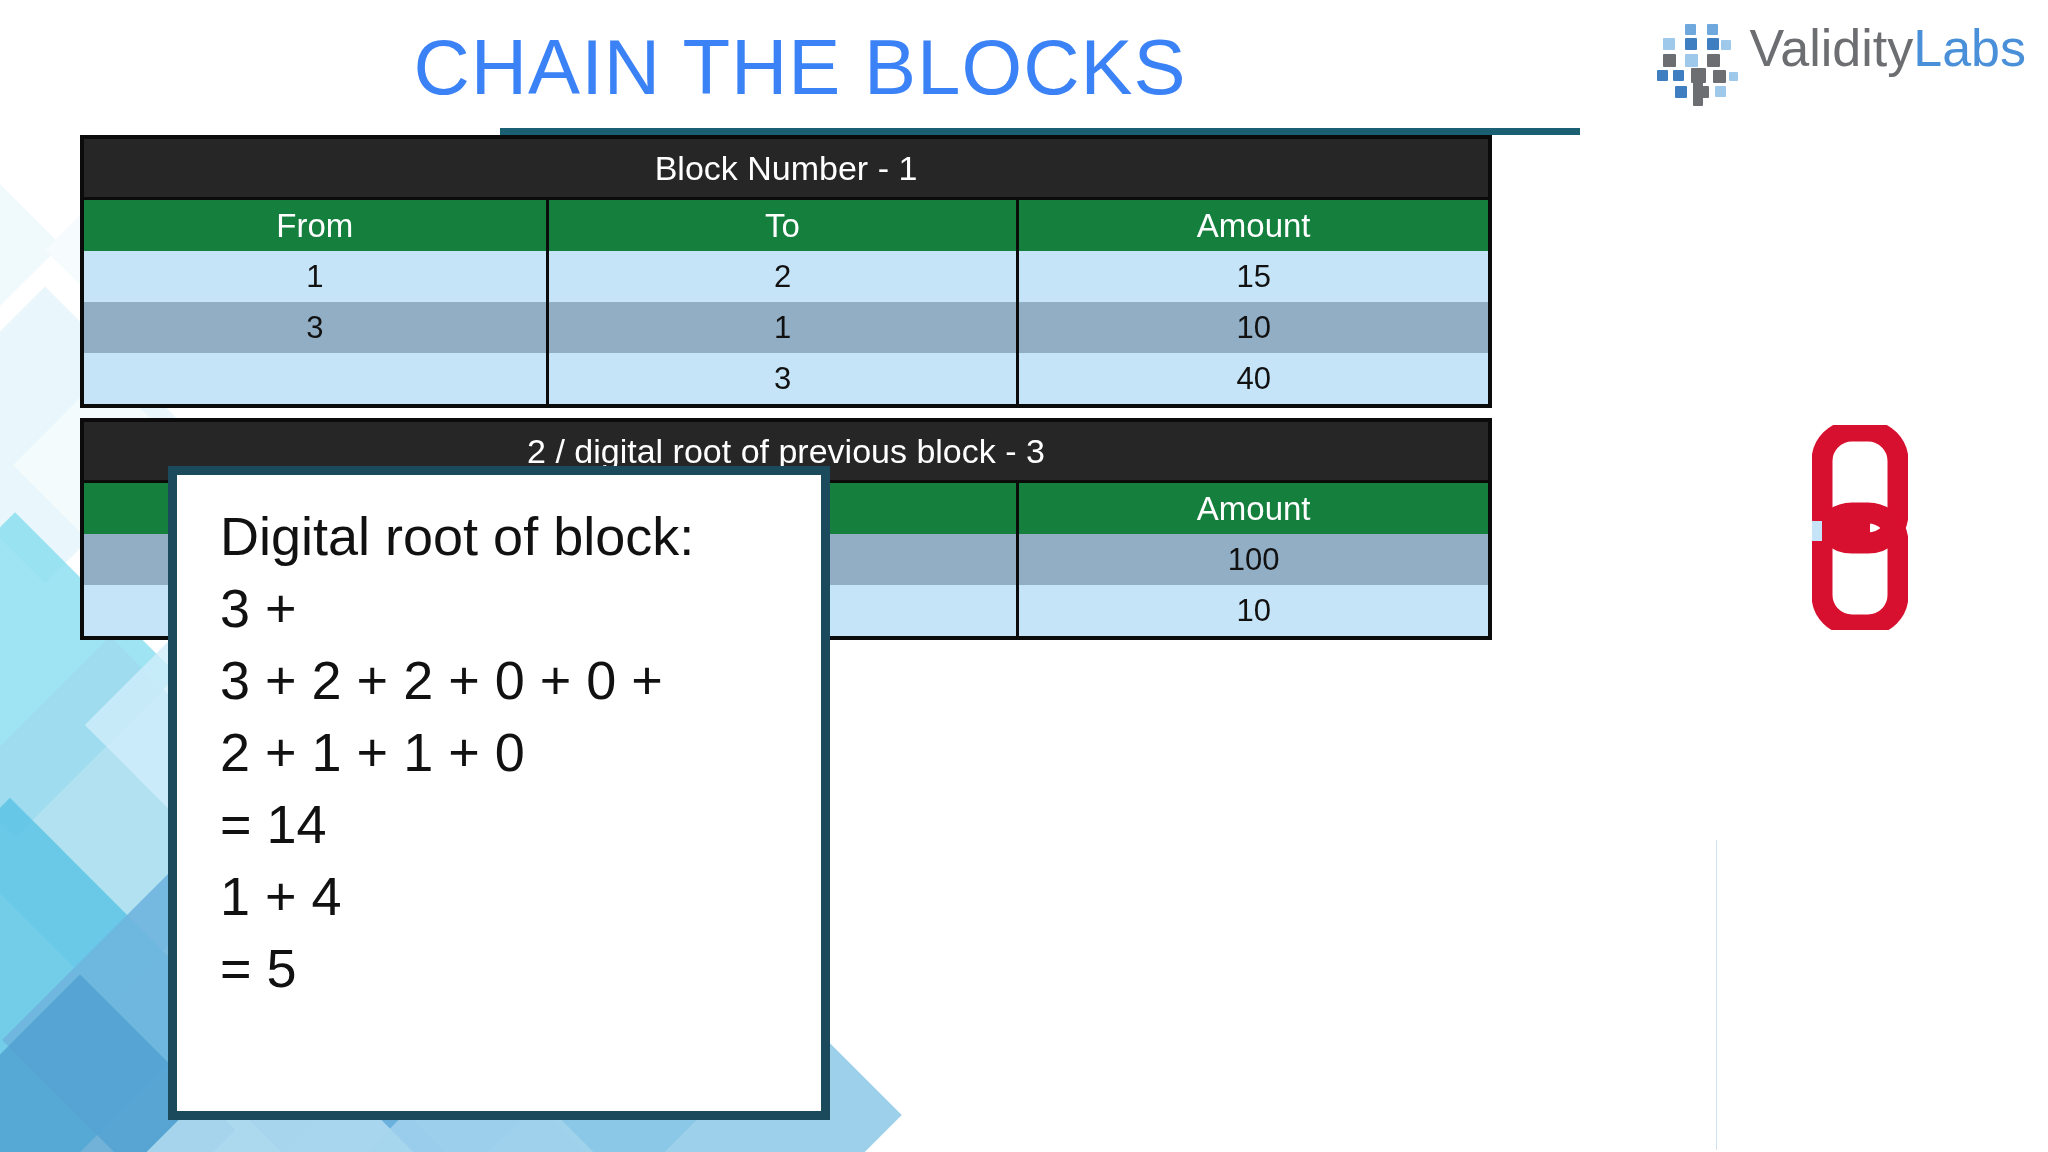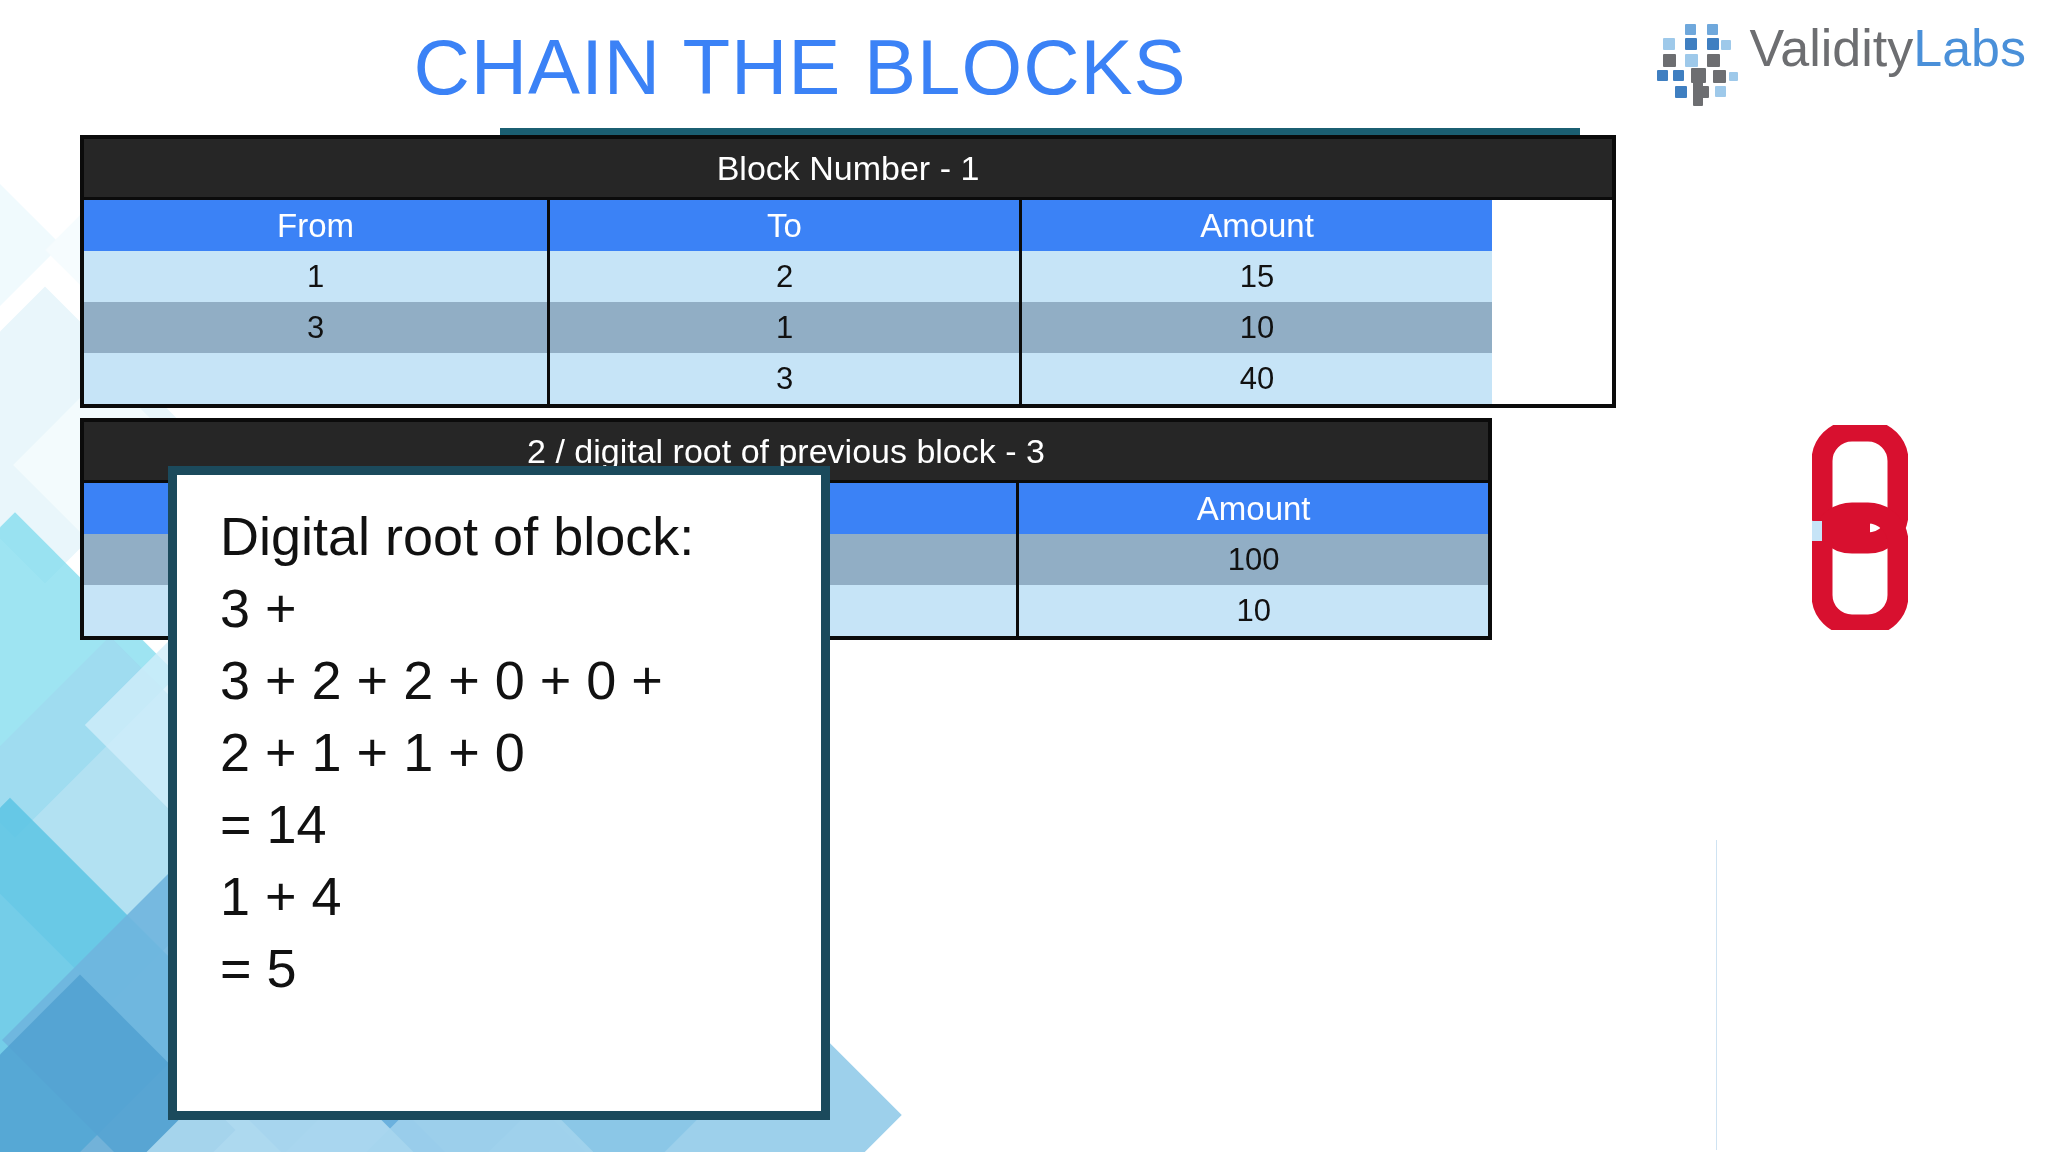--- a/index.html
+++ b/index.html
@@ -45,28 +45,28 @@
     white-space:nowrap;overflow:hidden;
     border-bottom:3px solid #0b0b0b;
   }
   .row{display:flex;width:100%;box-sizing:border-box;}
   .cell{
     box-sizing:border-box;text-align:center;
     height:51px;line-height:51px;
     border-right:3px solid #0b0b0b;overflow:hidden;white-space:nowrap;
   }
   .cell:last-child{border-right:none;}
-  .row.head .cell{background:#3b82f6;color:#ffffff;font-size:33px;}
+  .row.head .cell{background:#15803d;color:#ffffff;font-size:33px;}
   .row.light .cell{background:#c6e4f7;color:#111;}
   .row.dark  .cell{background:#91aec5;color:#111;}
   .c-from{width:466px;}
   .c-to{width:472px;}
   .c-amt{width:470px;}
 
-  #table1{left:80px;top:135px;width:1536px;}
+  #table1{left:80px;top:135px;width:1412px;}
   #table2{left:80px;top:418px;width:1412px;}
 
   
   #chain-icon{position:absolute;left:1812px;top:425px;width:96px;height:205px;z-index:7;}
 
   
   #popup{
     position:absolute;left:168px;top:466px;width:662px;height:654px;
     background:#ffffff;border:9px solid #1b4a5c;box-sizing:border-box;
     z-index:9;

